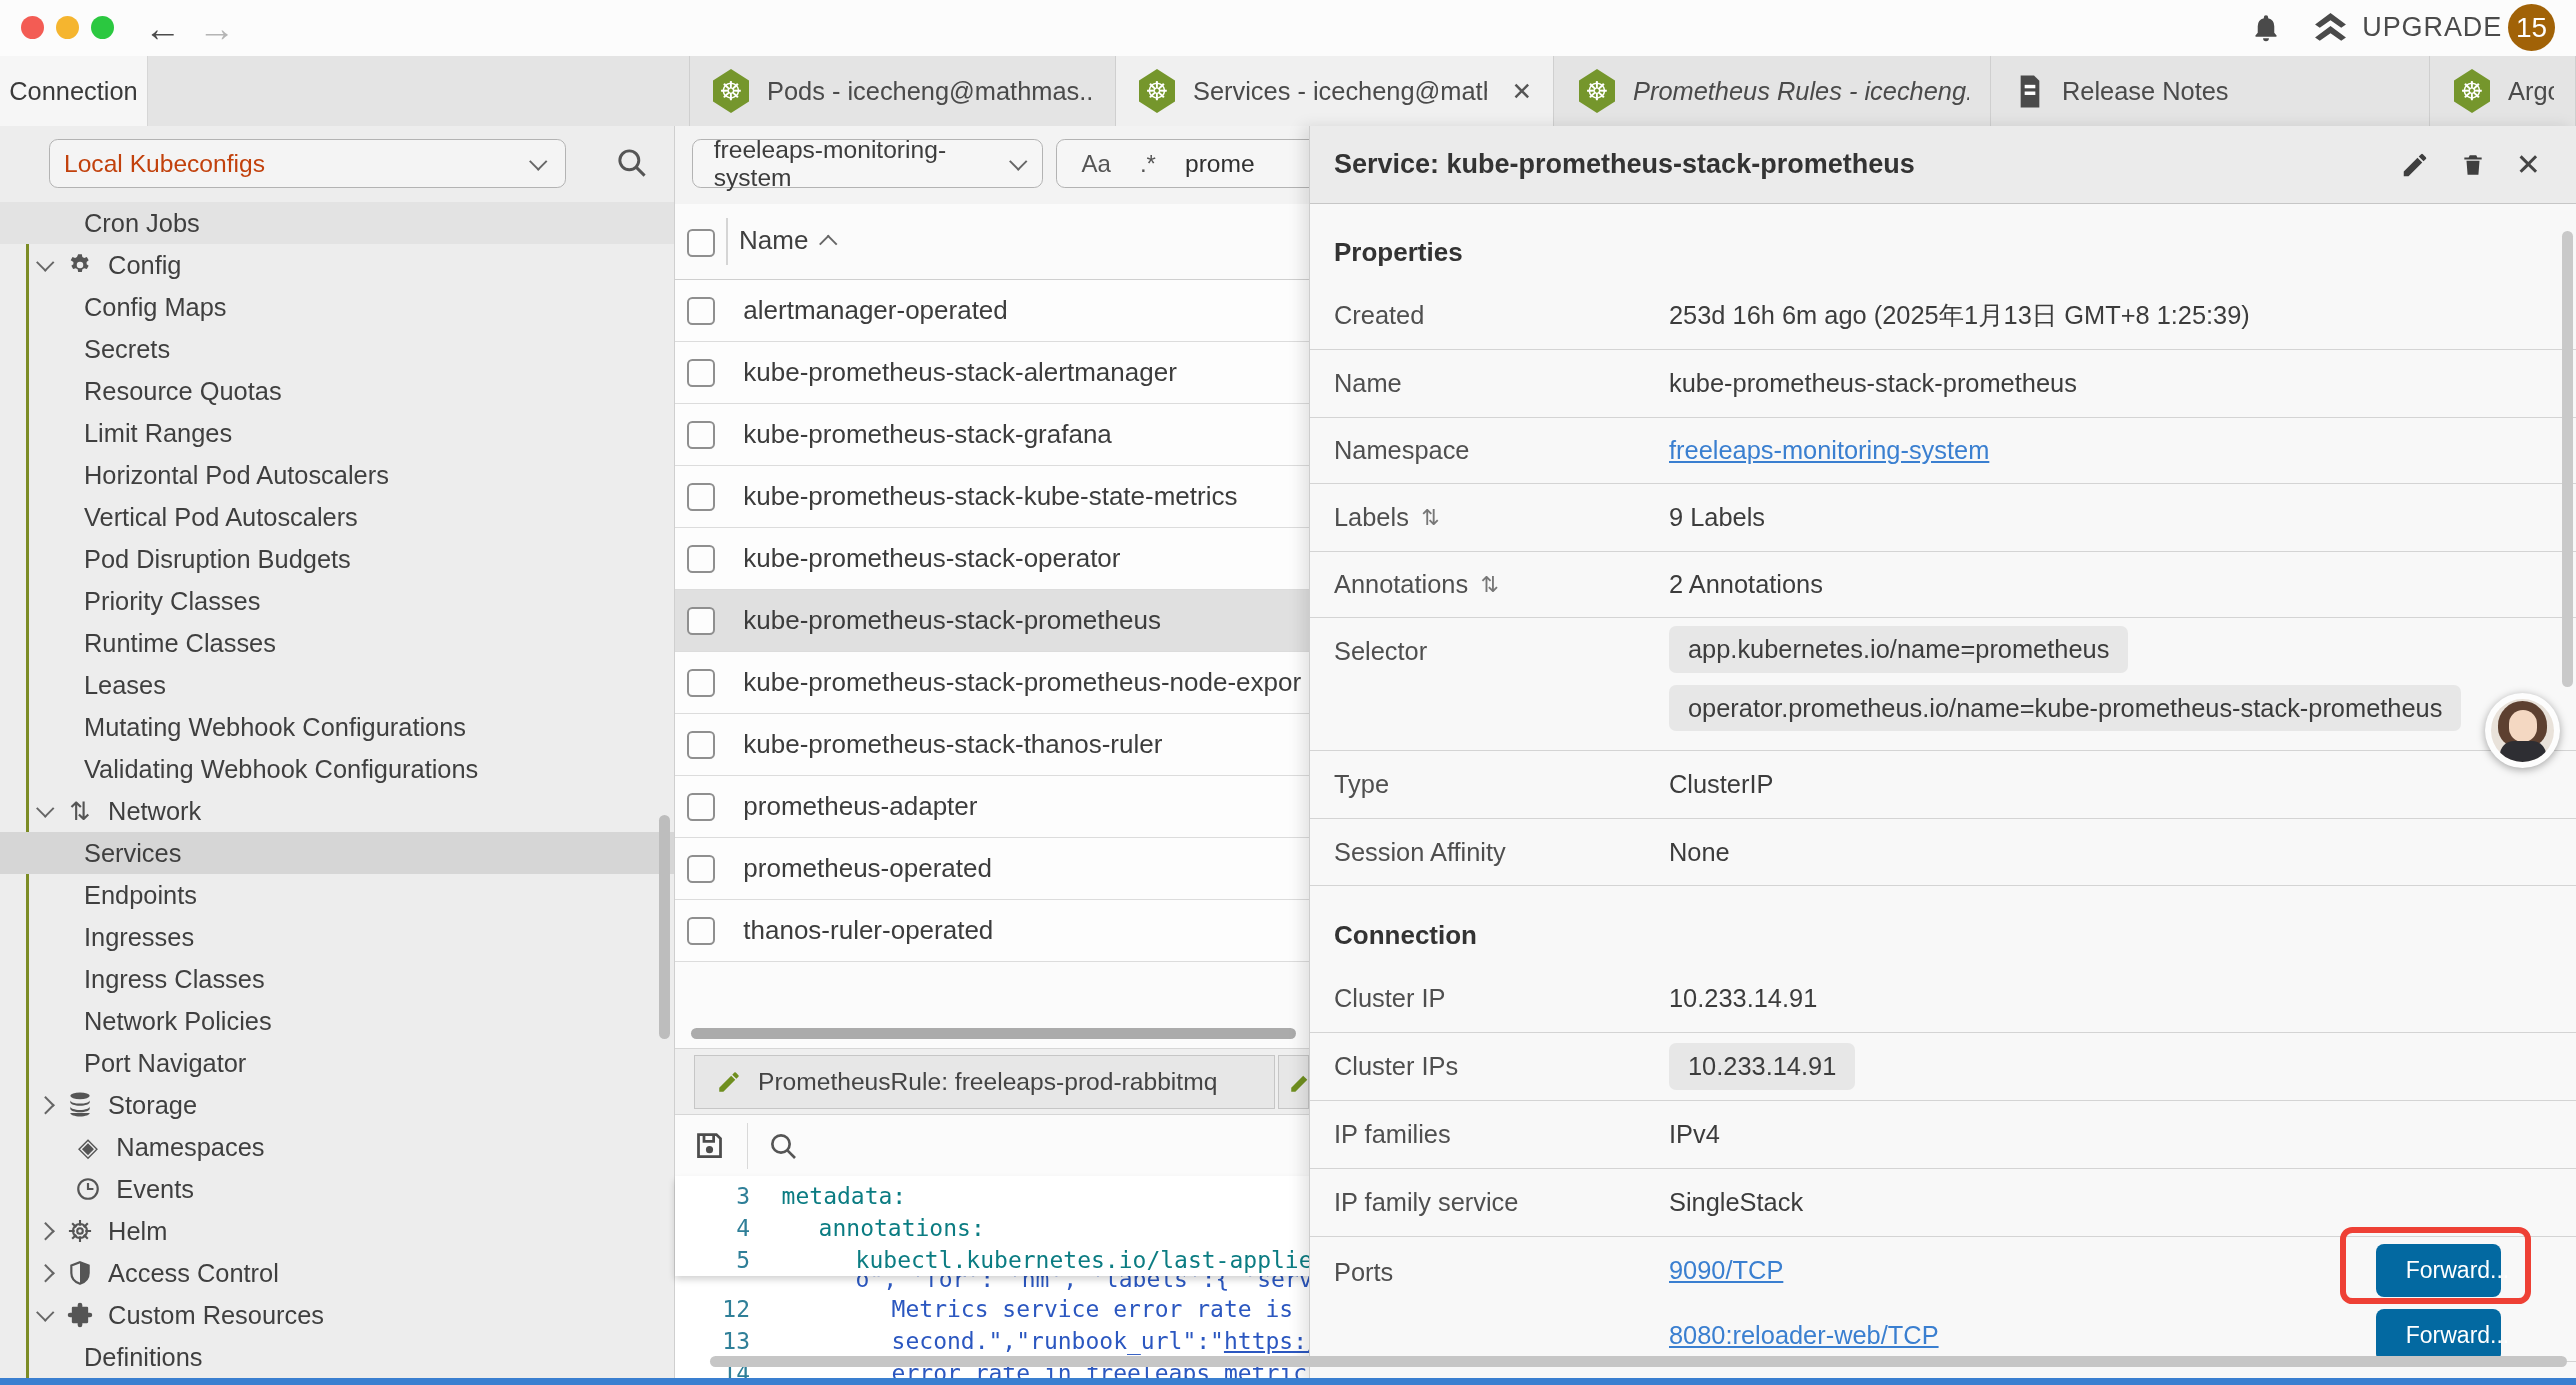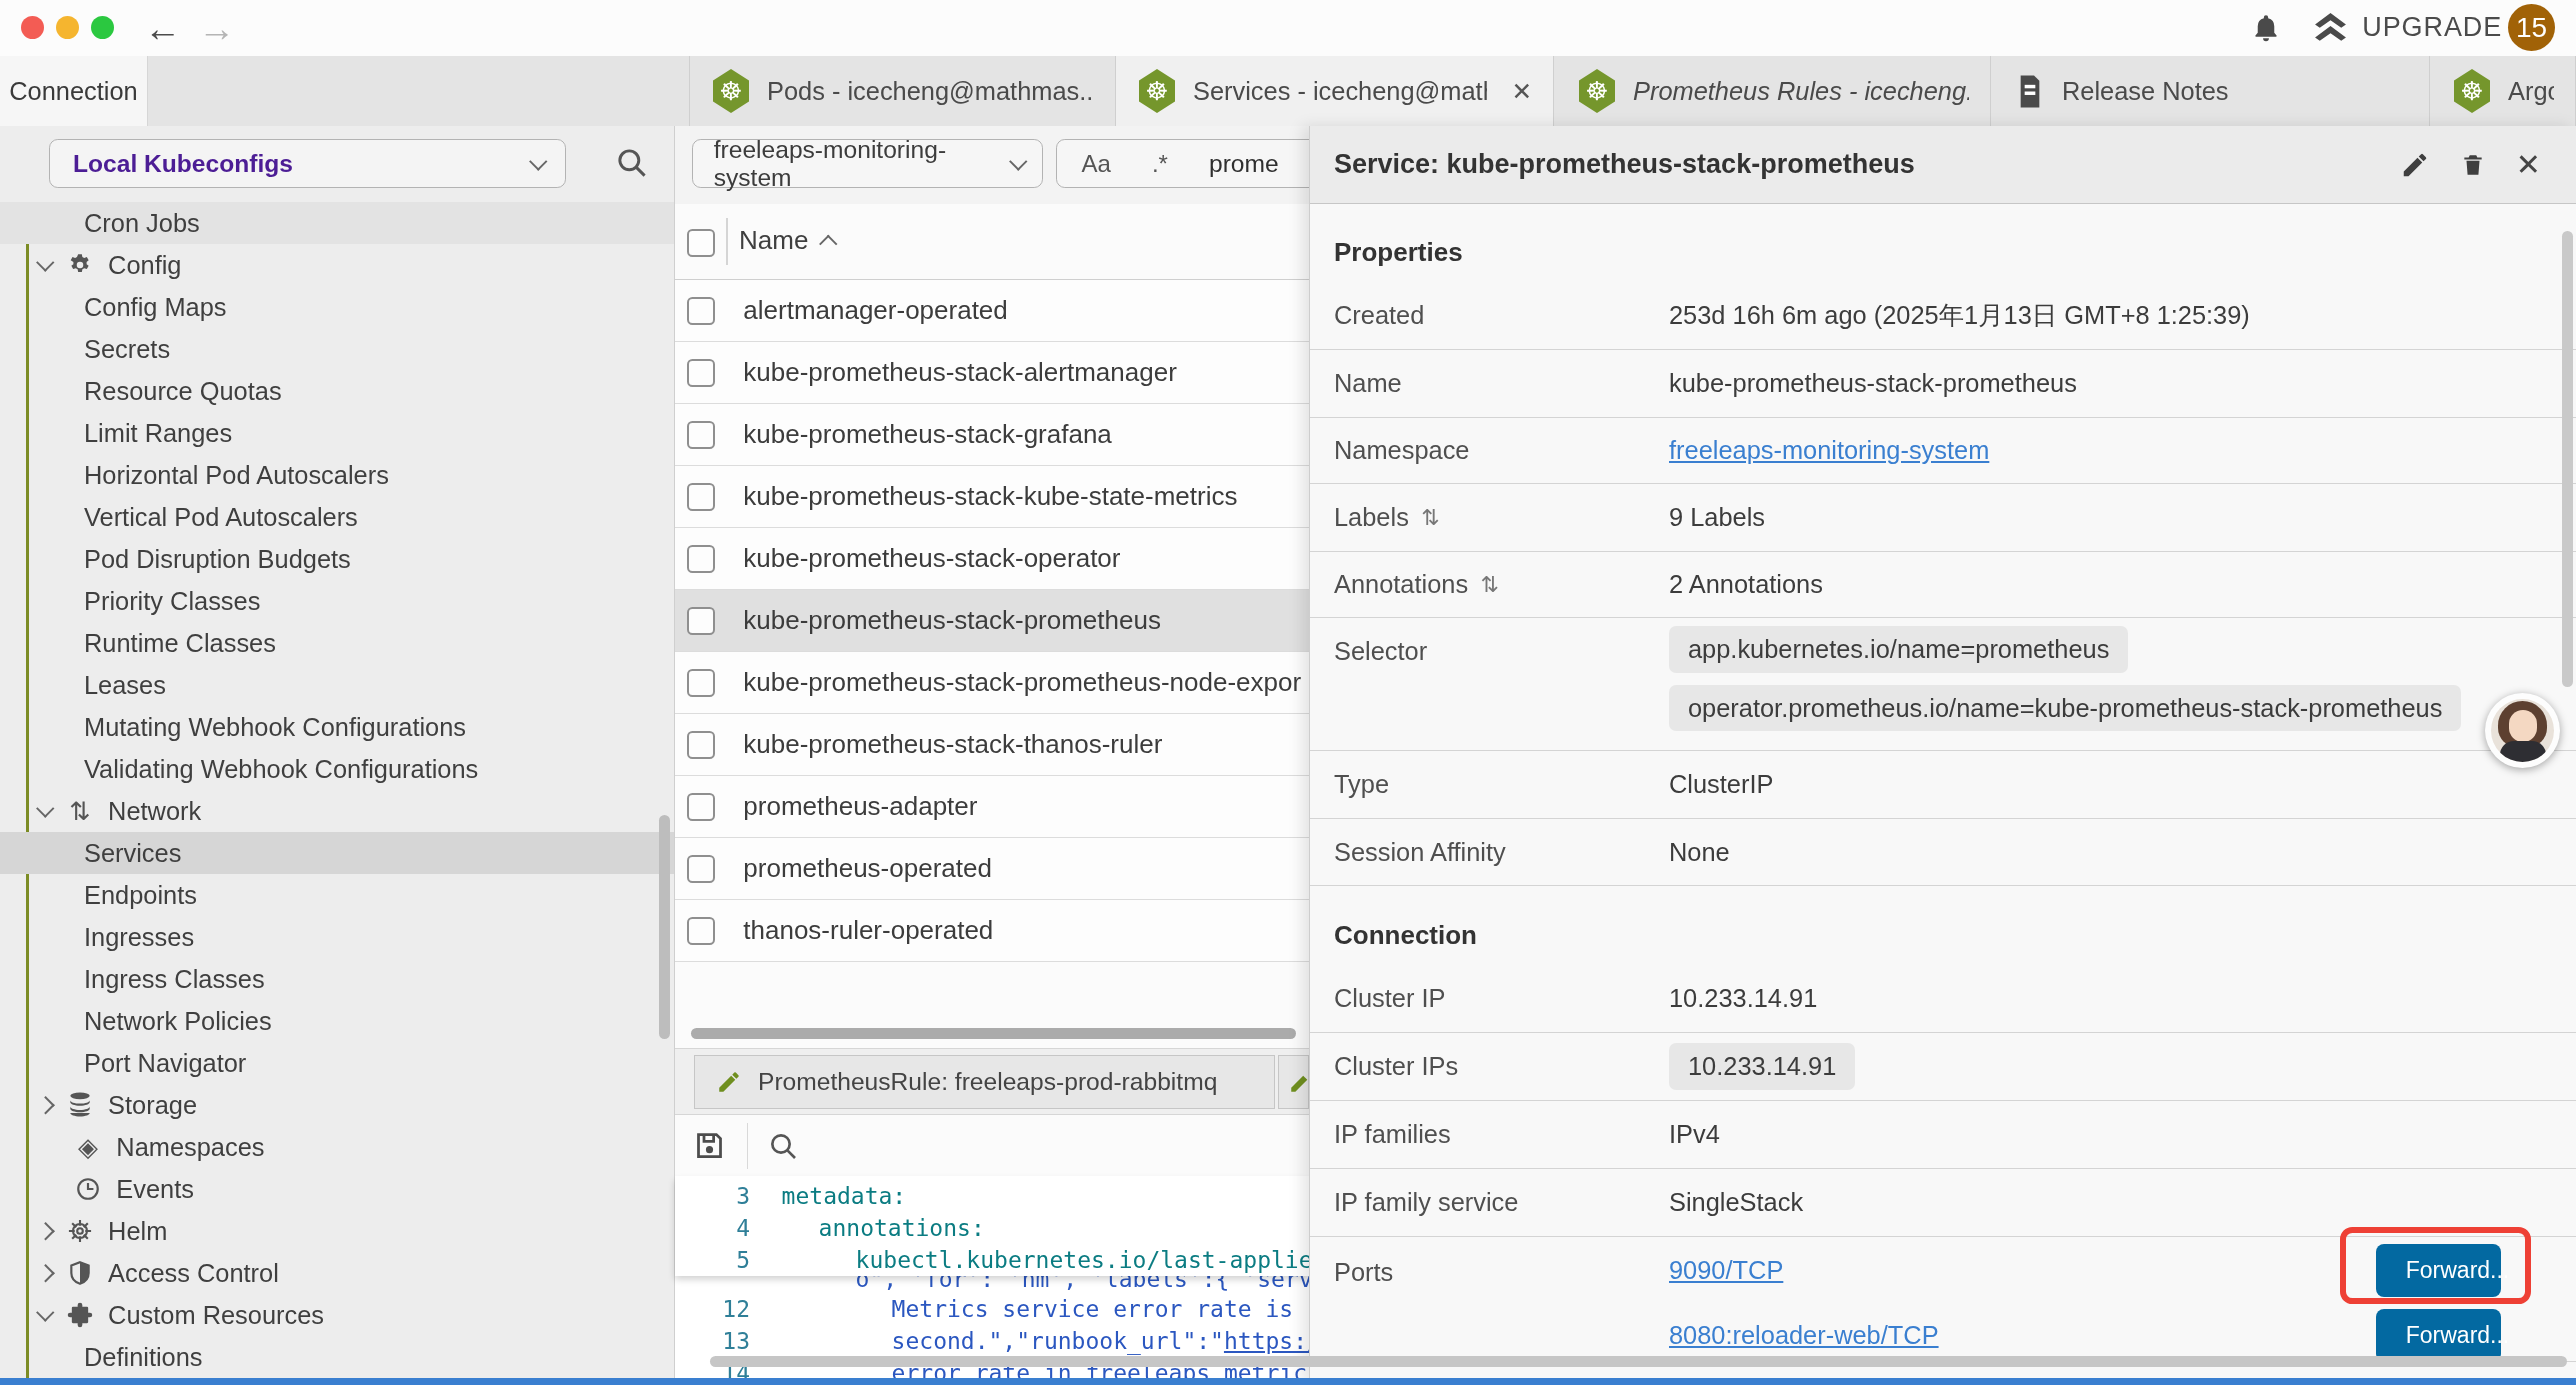--- a/index.html
+++ b/index.html
@@ -29,21 +29,21 @@
   .tab.active{background:#f0f0f0;}
   .tab.italic .tlabel{font-style:italic;}
   .tlabel{overflow:hidden;text-overflow:clip;}
   .tclose{margin-left:8.8px;font-size:24.6px;color:#555;}
   .k8hex{flex:0 0 auto;width:40px;height:44px;background:#75962c;clip-path:polygon(50% 0,95% 26%,95% 74%,50% 100%,5% 74%,5% 26%);
          display:flex;align-items:center;justify-content:center;color:#fff;font-size:26px;}
   
   .sidebar{position:absolute;left:0;top:126px;width:675px;height:1259px;background:#ededed;border-right:1.8px solid #cfcfcf;box-sizing:border-box;}
   .kcselect{position:absolute;left:49px;top:13px;width:517px;height:49px;border:1.8px solid #b3b3b3;border-radius:8.8px;
             background:#f4f4f4;display:flex;align-items:center;box-sizing:border-box;}
-  .kcselect .txt{margin-left:23px;font-size:24.6px;color:#4c1d95;flex:1;font-weight:bold;}
+  .kcselect .txt{margin-left:14px;font-size:24.6px;color:#c2410c;flex:1;}
   .kcselect .chv{margin-right:21px;}
   .sb-search{position:absolute;left:614px;top:19px;}
   .tree{position:absolute;left:0;top:76px;width:100%;}
   .tree-guide{position:absolute;left:26px;top:76px;width:2.6px;height:1178px;background:#7c8c25;}
   .trow{height:42px;display:flex;align-items:center;gap:12.3px;font-size:25.4px;color:#3f3f3f;box-sizing:border-box;}
   .trow.group{padding-left:39px;}
   .trow.leaf{padding-left:72px;}
   .trow.child{padding-left:84px;}
   .trow.selected{background:#d6d6d6;}
   .trow.highlight{background:#e3e3e3;}
@@ -55,21 +55,21 @@
   .chv.right{transform:rotate(-45deg);}
   .chv.up{transform:rotate(-135deg);margin-top:7px;}
   
   .middle{position:absolute;left:675px;top:126px;width:634px;height:1259px;background:#fbfbfb;}
   .filterrow{position:absolute;left:0;top:0;width:100%;height:78px;background:#f3f3f3;}
   .nsselect{position:absolute;left:16.7px;top:13px;width:351px;height:49px;border:1.8px solid #b3b3b3;border-radius:8.8px;
             background:#f6f6f6;display:flex;align-items:center;box-sizing:border-box;font-size:24.6px;}
   .nsselect .txt{margin-left:21px;flex:1;}
   .nsselect .chv{margin-right:17.5px;}
   .searchbox{position:absolute;left:381px;top:13px;width:263px;height:49px;border:1.8px solid #b3b3b3;border-radius:8.8px 0 0 8.8px;
-             background:#f6f6f6;display:flex;align-items:center;gap:41px;box-sizing:border-box;padding-left:24.6px;font-size:24px;color:#555;}
+             background:#f6f6f6;display:flex;align-items:center;gap:29px;box-sizing:border-box;padding-left:24.6px;font-size:24px;color:#555;}
   .searchbox .q{color:#2f2f2f;font-size:24.6px;}
   .thead{position:absolute;left:0;top:78px;width:100%;height:76px;border-bottom:1.8px solid #cfcfcf;background:#fbfbfb;box-sizing:border-box;}
   .cbx{width:24px;height:24px;border:2.2px solid #8f8f8f;border-radius:5.3px;background:#fdfdfd;flex:0 0 auto;}
   .thead .cbx{position:absolute;left:12.3px;top:24.6px;}
   .thead .coldiv{position:absolute;left:51px;top:14px;width:1.8px;height:47px;background:#d5d5d5;}
   .thead .hname{position:absolute;left:64px;top:21px;font-size:26px;color:#3f3f3f;display:flex;gap:14px;align-items:center;}
   .tbody{position:absolute;left:0;top:154px;width:100%;}
   .drow{height:62px;display:flex;align-items:center;border-bottom:1.8px solid #dcdcdc;font-size:26px;color:#3c3c3c;
         background:#fdfdfd;box-sizing:border-box;white-space:nowrap;overflow:hidden;}
   .drow .cbx{margin-left:12.3px;}

